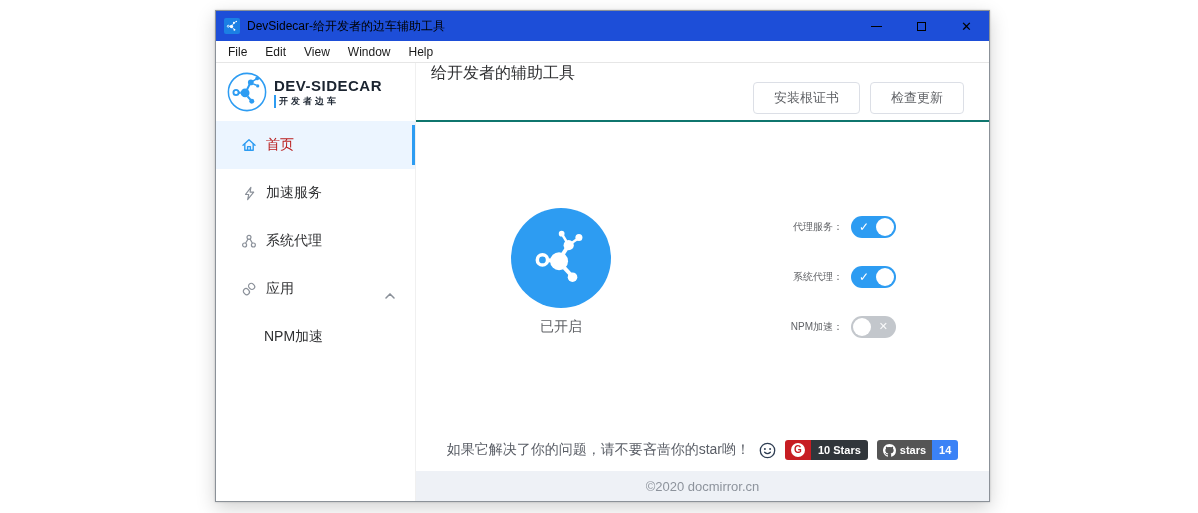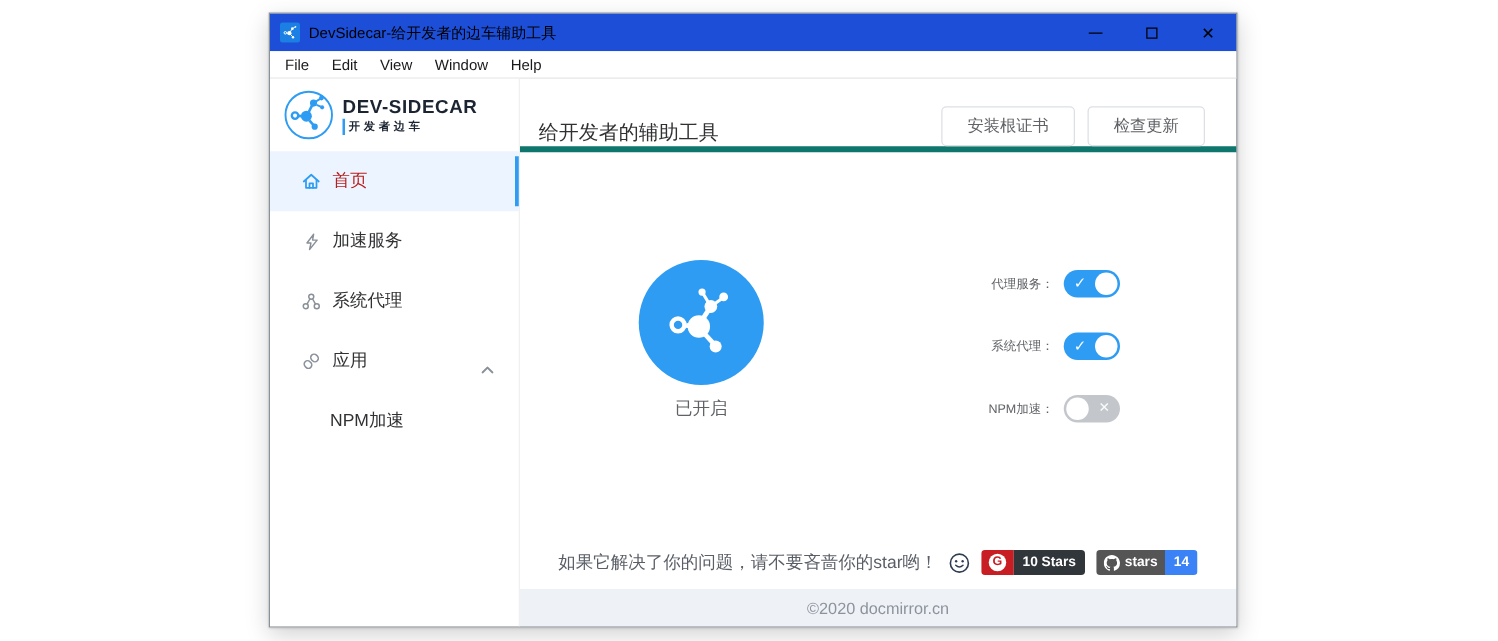--- a/index.html
+++ b/index.html
@@ -41,24 +41,24 @@
   .nav-item { height:48px; display:flex; align-items:center; padding-left:25px; position:relative;
               font-size:14px; color:#303133; cursor:pointer; }
   .nav-item .nicon { width:16px; height:16px; margin-right:9px; display:flex; align-items:center; justify-content:center; }
   .nav-item.active { background:#ecf5ff; color:#b91c1c; }
   .nav-item.active::after { content:""; position:absolute; right:0; top:4px; bottom:4px; width:3px; background:#2d9cf2; }
   .nav-item.child { padding-left:48px; }
   .caret { position:absolute; right:20px; top:50%; margin-top:-3px; }
 
   
   .main { flex:1; display:flex; flex-direction:column; min-width:0; }
-  .main-header { height:59px; flex:0 0 auto; display:flex; align-items:flex-end;
-                 padding:0 25px 0 15px; border-bottom:5px solid #0f766e; }
+  .main-header { height:59px; flex:0 0 auto; display:flex; align-items:flex-start;
+                 padding:0 25px 0 15px; border-bottom:2px solid #0f766e; }
   .page-title { font-size:16px; color:#303133; }
-  .header-btns { margin-left:auto; display:flex; gap:10px; }
+  .header-btns { margin-left:auto; display:flex; gap:10px;margin-top:19px; }
   .btn { height:32px; padding:0 20px; background:#fff; border:1px solid #dcdfe6; border-radius:4px;
          font-size:13px; color:#606266; cursor:pointer; font-family:inherit; }
 
   .content { flex:1; position:relative; background:#fff; }
   .big-circle { position:absolute; left:95px; top:86px; width:100px; height:100px;
                 border-radius:50%; background:#2d9cf2; display:flex; align-items:center; justify-content:center;
                 cursor:pointer; }
   .status-label { position:absolute; left:95px; top:196px; width:100px; text-align:center;
                   font-size:14px; color:#606266; }
 

